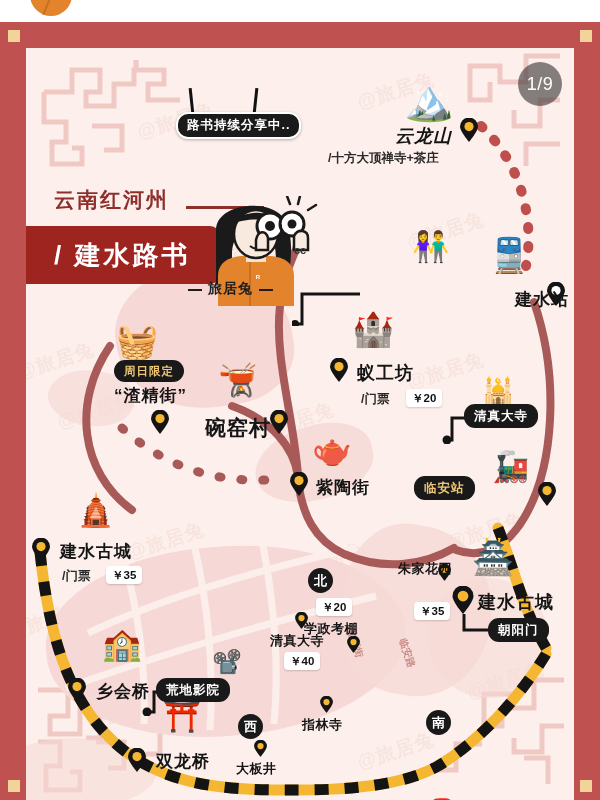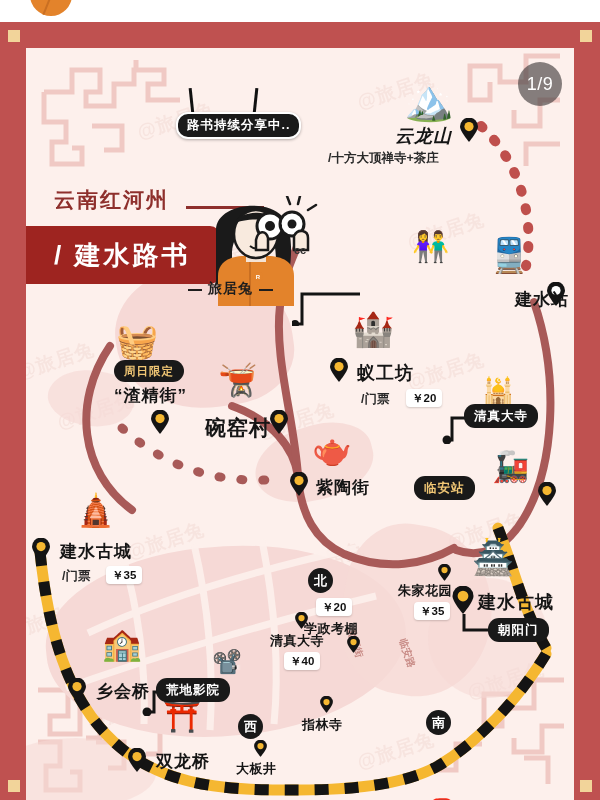--- a/index.html
+++ b/index.html
@@ -428,21 +428,21 @@
         </svg>
       </div>
       <div class="chip" style="left:462px;top:570px;">朝阳门</div>
 
       <div class="pin sm" style="left:412px;top:516px;">
         <svg width="13" height="17" viewBox="0 0 18 24">
             <path d="M9 24C9 24 18 13.5 18 8.6A9 9 0 0 0 0 8.6C0 13.5 9 24 9 24Z" fill="#141414"></path>
             <circle cx="9" cy="8.6" r="4.4" fill="#f5b731"></circle>
           </svg>
       </div>
-      <div class="plabel sm" style="left:372px;top:534px;font-size:13px;">朱家花园</div>
+      <div class="plabel sm" style="left:372px;top:512px;font-size:13px;">朱家花园</div>
       <div class="price" style="left:388px;top:554px;">￥35</div>
 
       <div class="price" style="left:290px;top:550px;">￥20</div>
       <div class="plabel sm" style="left:278px;top:572px;font-size:13px;">学政考棚</div>
       <div class="pin sm" style="left:321px;top:588px;">
         <svg width="13" height="17" viewBox="0 0 18 24">
             <path d="M9 24C9 24 18 13.5 18 8.6A9 9 0 0 0 0 8.6C0 13.5 9 24 9 24Z" fill="#141414"></path>
             <circle cx="9" cy="8.6" r="4.4" fill="#f5b731"></circle>
           </svg>
       </div>

